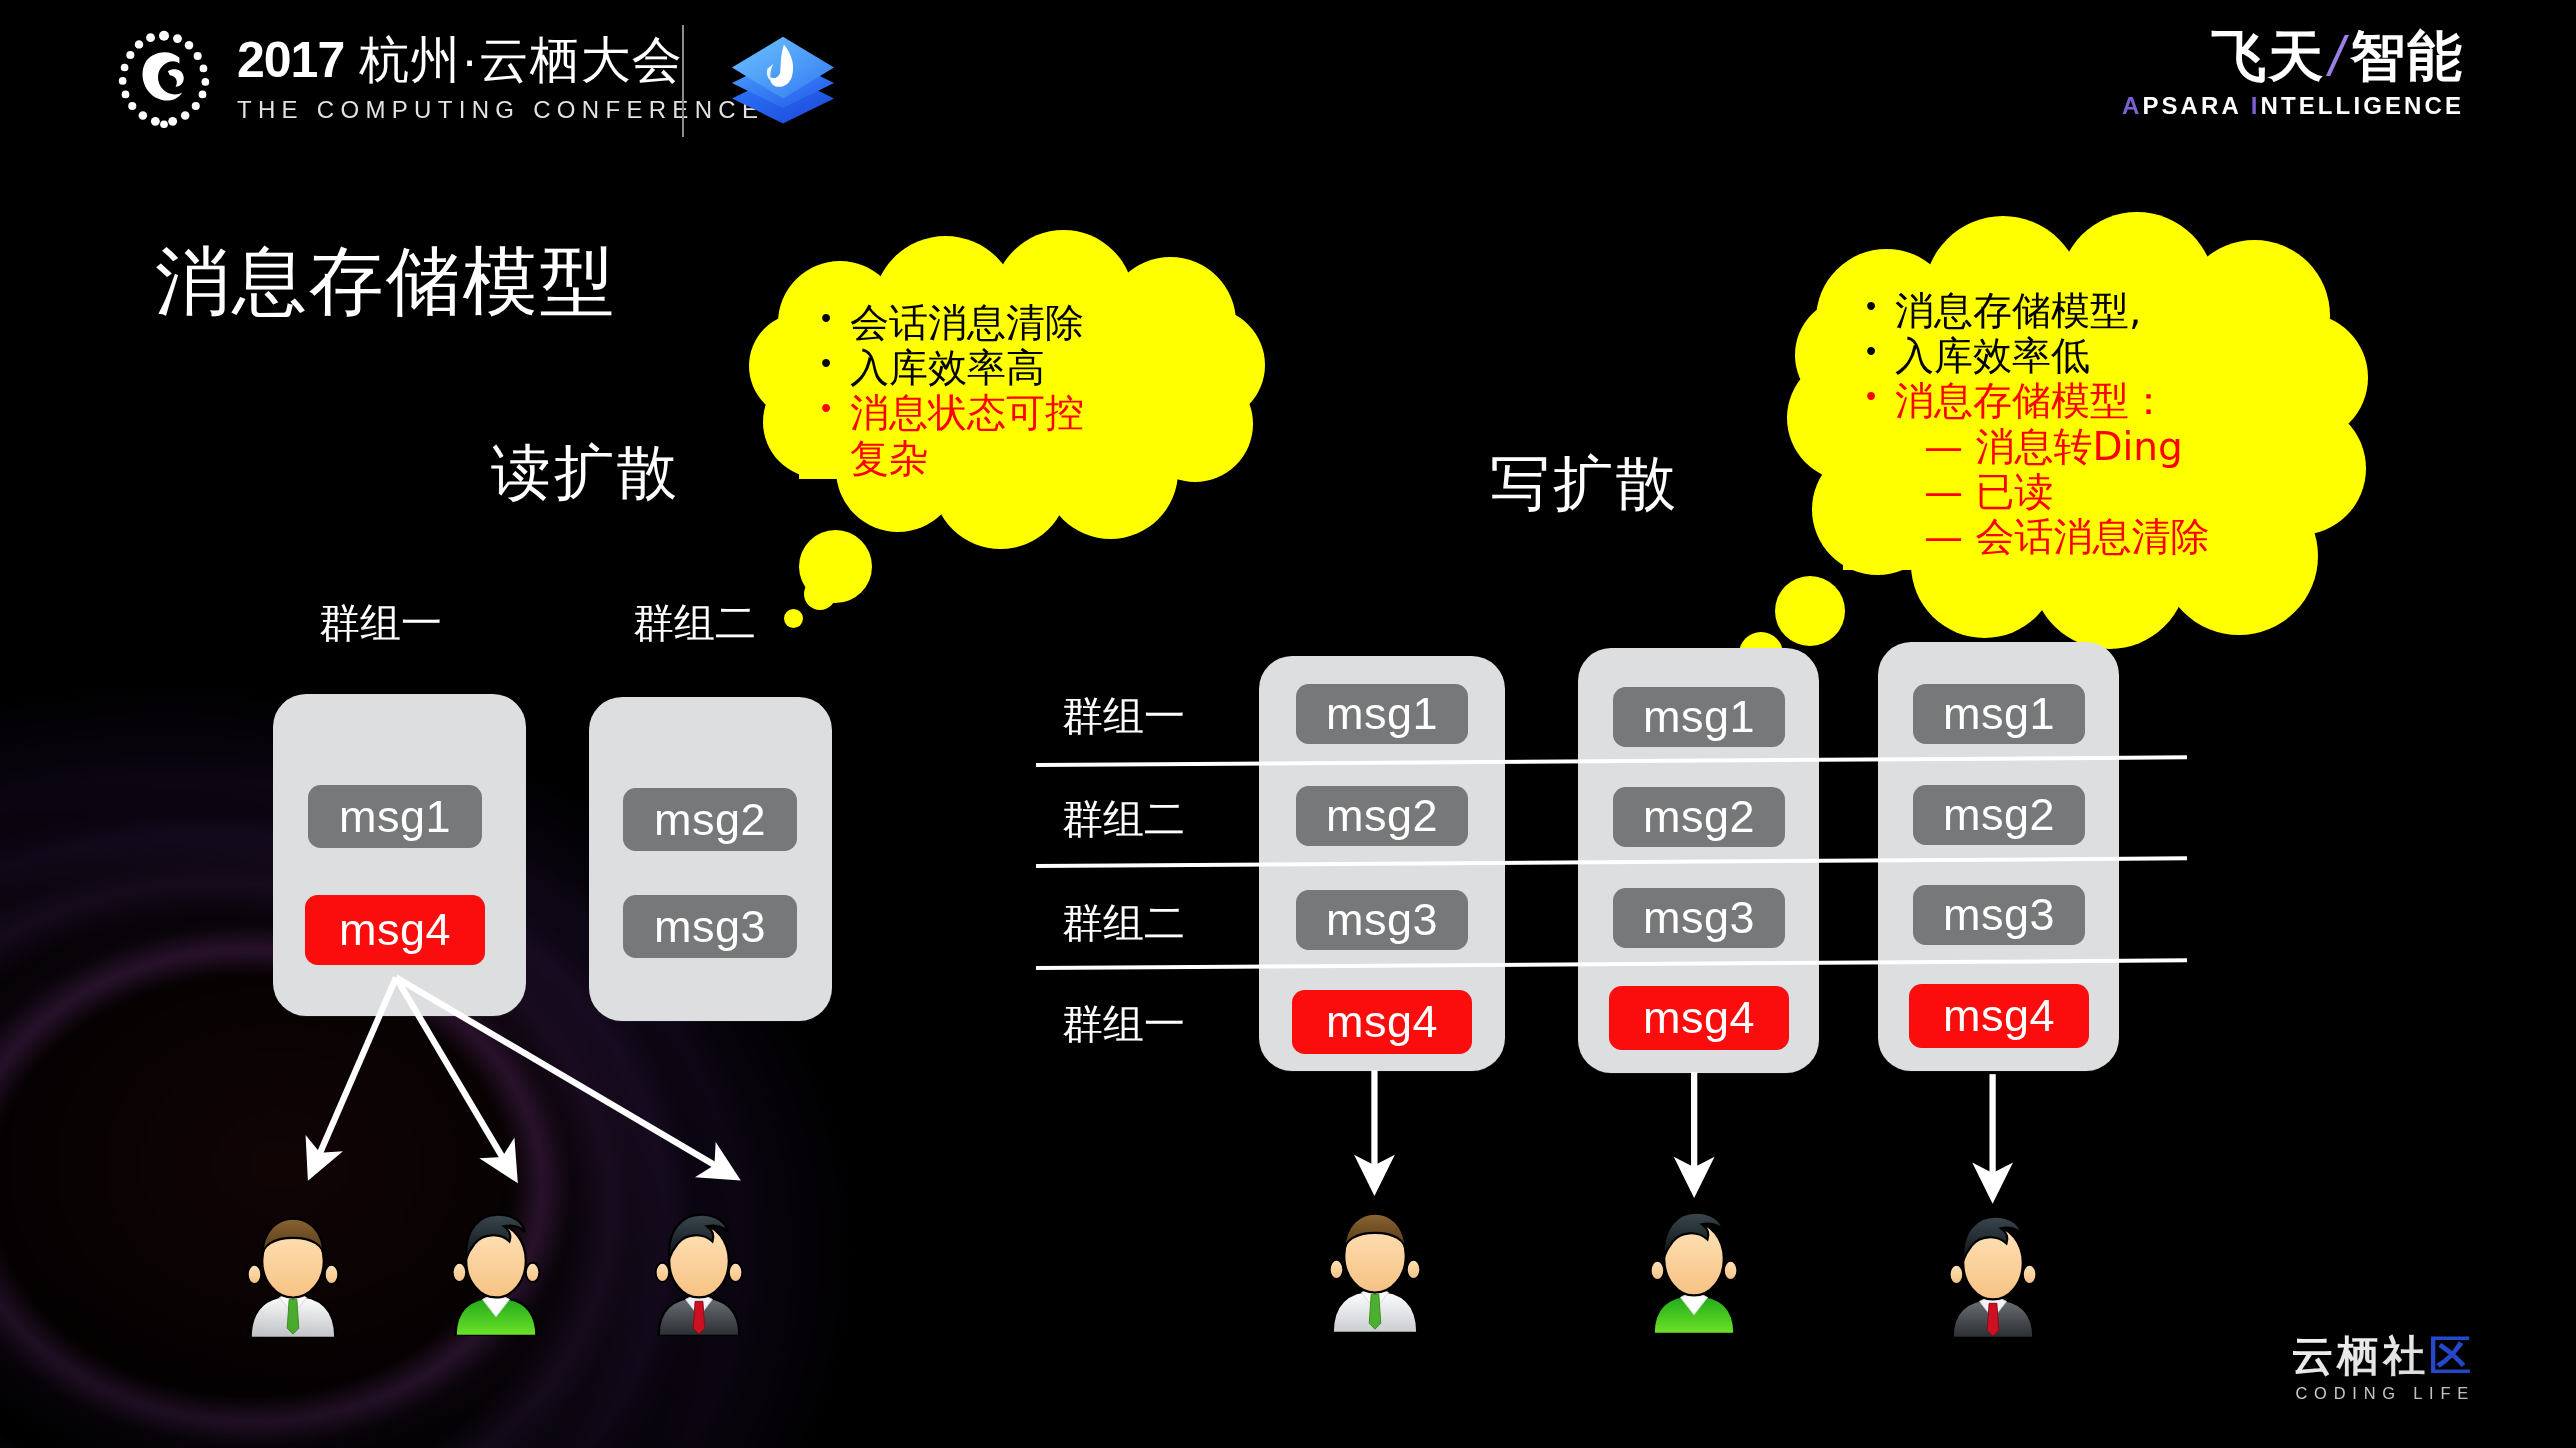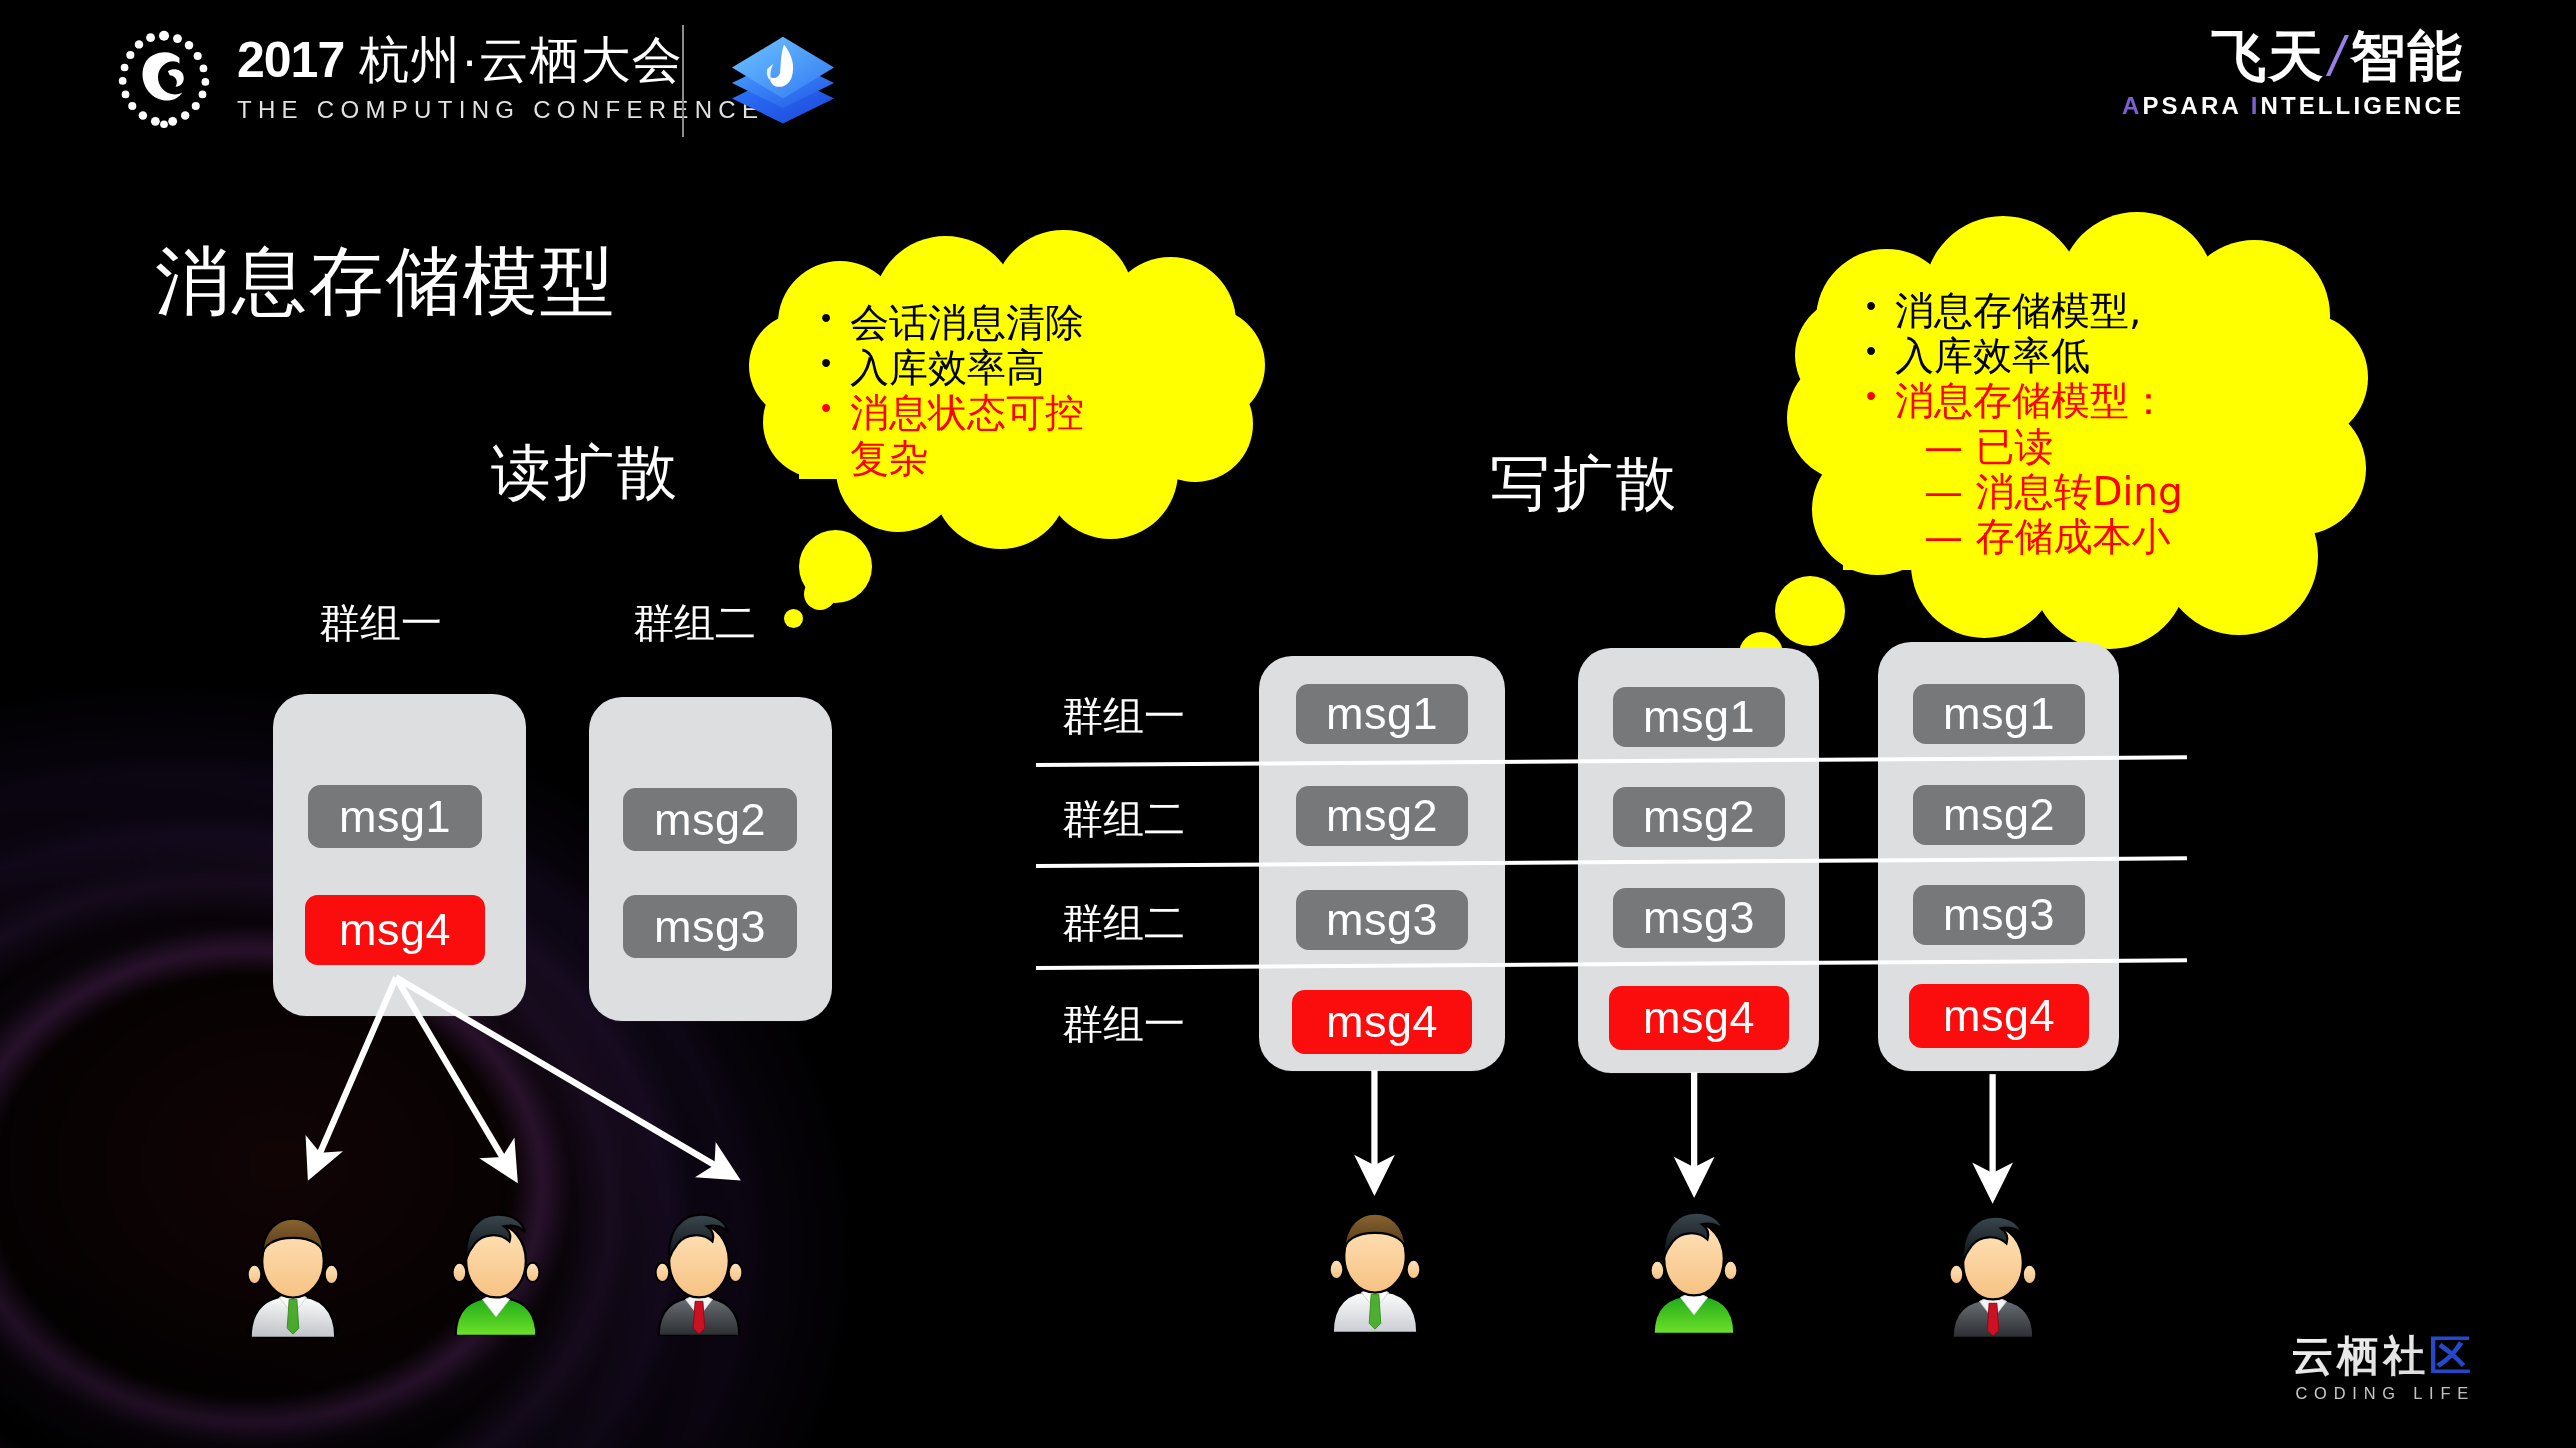--- a/index.html
+++ b/index.html
@@ -231,29 +231,29 @@
       <div class="b-line">
           <span class="b-bullet b-dark">•</span>
           <span class="b-text b-dark">入库效率低</span>
         </div>
       <div class="b-line">
           <span class="b-bullet b-red">•</span>
           <span class="b-text b-red">消息存储模型：</span>
         </div>
       <div class="b-line">
           <span class="b-bullet b-red"></span>
+          <span class="b-text b-red b-indent">— 消息转Ding</span>
+        </div>
+      <div class="b-line">
+          <span class="b-bullet b-red"></span>
           <span class="b-text b-red b-indent">— 已读</span>
         </div>
       <div class="b-line">
           <span class="b-bullet b-red"></span>
-          <span class="b-text b-red b-indent">— 消息转Ding</span>
-        </div>
-      <div class="b-line">
-          <span class="b-bullet b-red"></span>
-          <span class="b-text b-red b-indent">— 存储成本小</span>
+          <span class="b-text b-red b-indent">— 会话消息清除</span>
         </div>
     </div>
   </div>
   <div class="tail-dot" style="left:1775px;top:576px;width:70px;height:70px;"></div>
   <div class="tail-dot" style="left:1739px;top:632px;width:44px;height:44px;"></div>
   <div class="tail-dot" style="left:1713px;top:674px;width:25px;height:25px;"></div>
 
   <div class="grp-head" style="left:319px;top:596px;">群组一</div>
   <div class="grp-head" style="left:633px;top:596px;">群组二</div>
 

